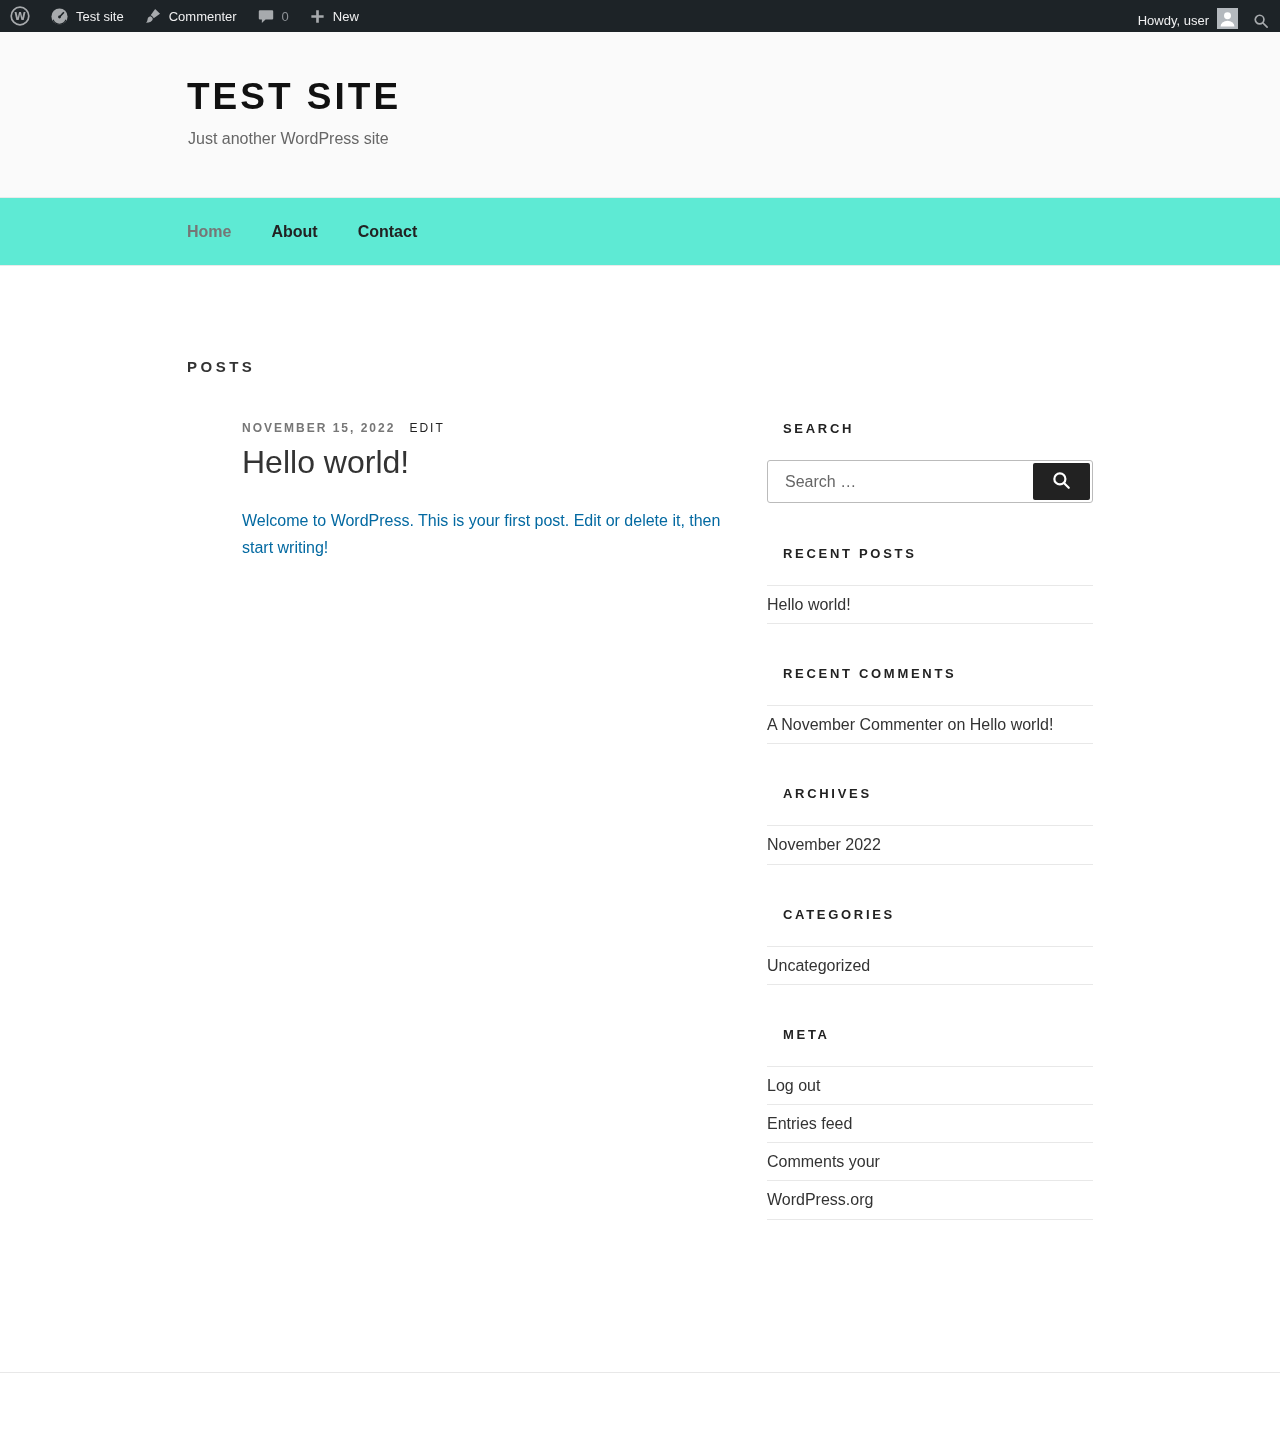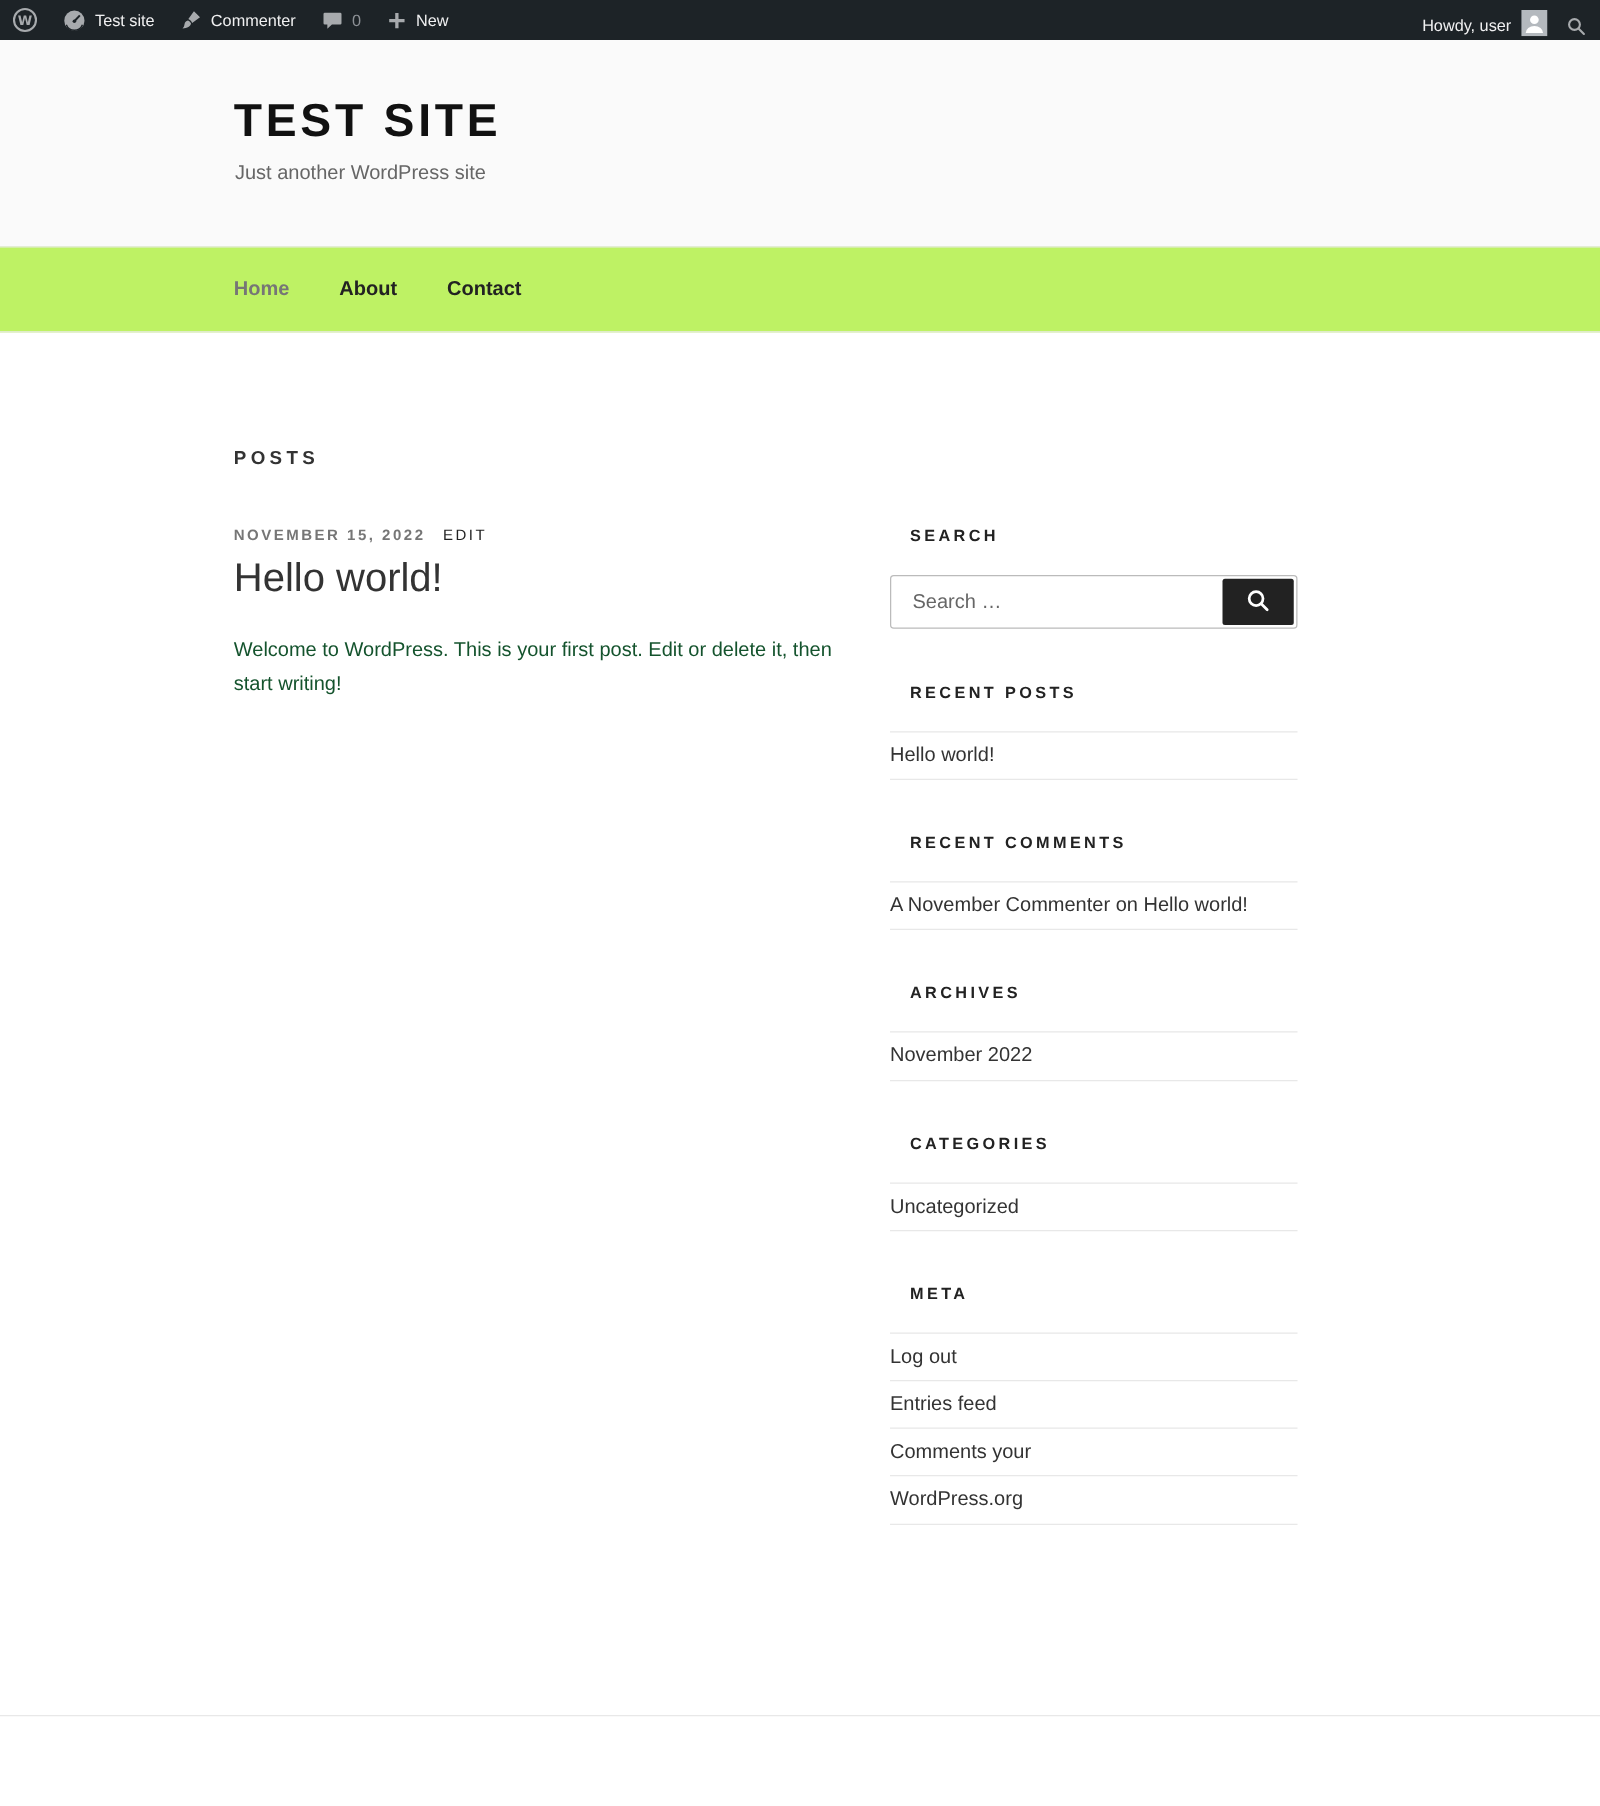--- a/index.html
+++ b/index.html
@@ -56,21 +56,21 @@
     cursor: pointer;
   }
   .site-tagline {
     margin: 12px 0 0 1px;
     font-size: 16px;
     color: #666;
   }
 
   
   .main-nav {
-    background: #bef264;
+    background: #5eead4;
     border-top: 1px solid #eaeaea;
     border-bottom: 1px solid #eaeaea;
   }
   .main-nav .container { display: flex; }
   .nav-link {
     display: block;
     line-height: 67px;
     margin-right: 40px;
     font-size: 16px;
     font-weight: 700;
@@ -81,21 +81,21 @@
 
   
   .content { padding-top: 92px; padding-bottom: 110px; }
   .page-title {
     margin: 0 0 46px 0;
     font-size: 15px;
     font-weight: 700;
     letter-spacing: 3.5px;
     color: #333;
   }
-  .row { display: flex; justify-content: flex-start; align-items: flex-start; }
+  .row { display: flex; justify-content: flex-end; align-items: flex-start; }
   .main-col { width: 525px; }
   .sidebar { width: 326px; }
 
   .entry-meta { display: flex; align-items: baseline; gap: 14px; }
   .entry-date {
     font-size: 12px;
     font-weight: 700;
     letter-spacing: 2px;
     color: #767676;
     cursor: pointer;
@@ -111,21 +111,21 @@
     margin: 9px 0 0 0;
     font-size: 32px;
     font-weight: 400;
     color: #333;
     cursor: pointer;
   }
   .entry-body {
     margin-top: 27px;
     font-size: 16px;
     line-height: 1.66;
-    color: #14532d;
+    color: #0369a1;
     max-width: 500px;
   }
 
   
   .widget { margin-bottom: 42px; }
   .widget-search { margin-bottom: 43px; }
   .widget-title {
     margin: 0 0 24px 16px;
     font-size: 13px;
     font-weight: 700;

